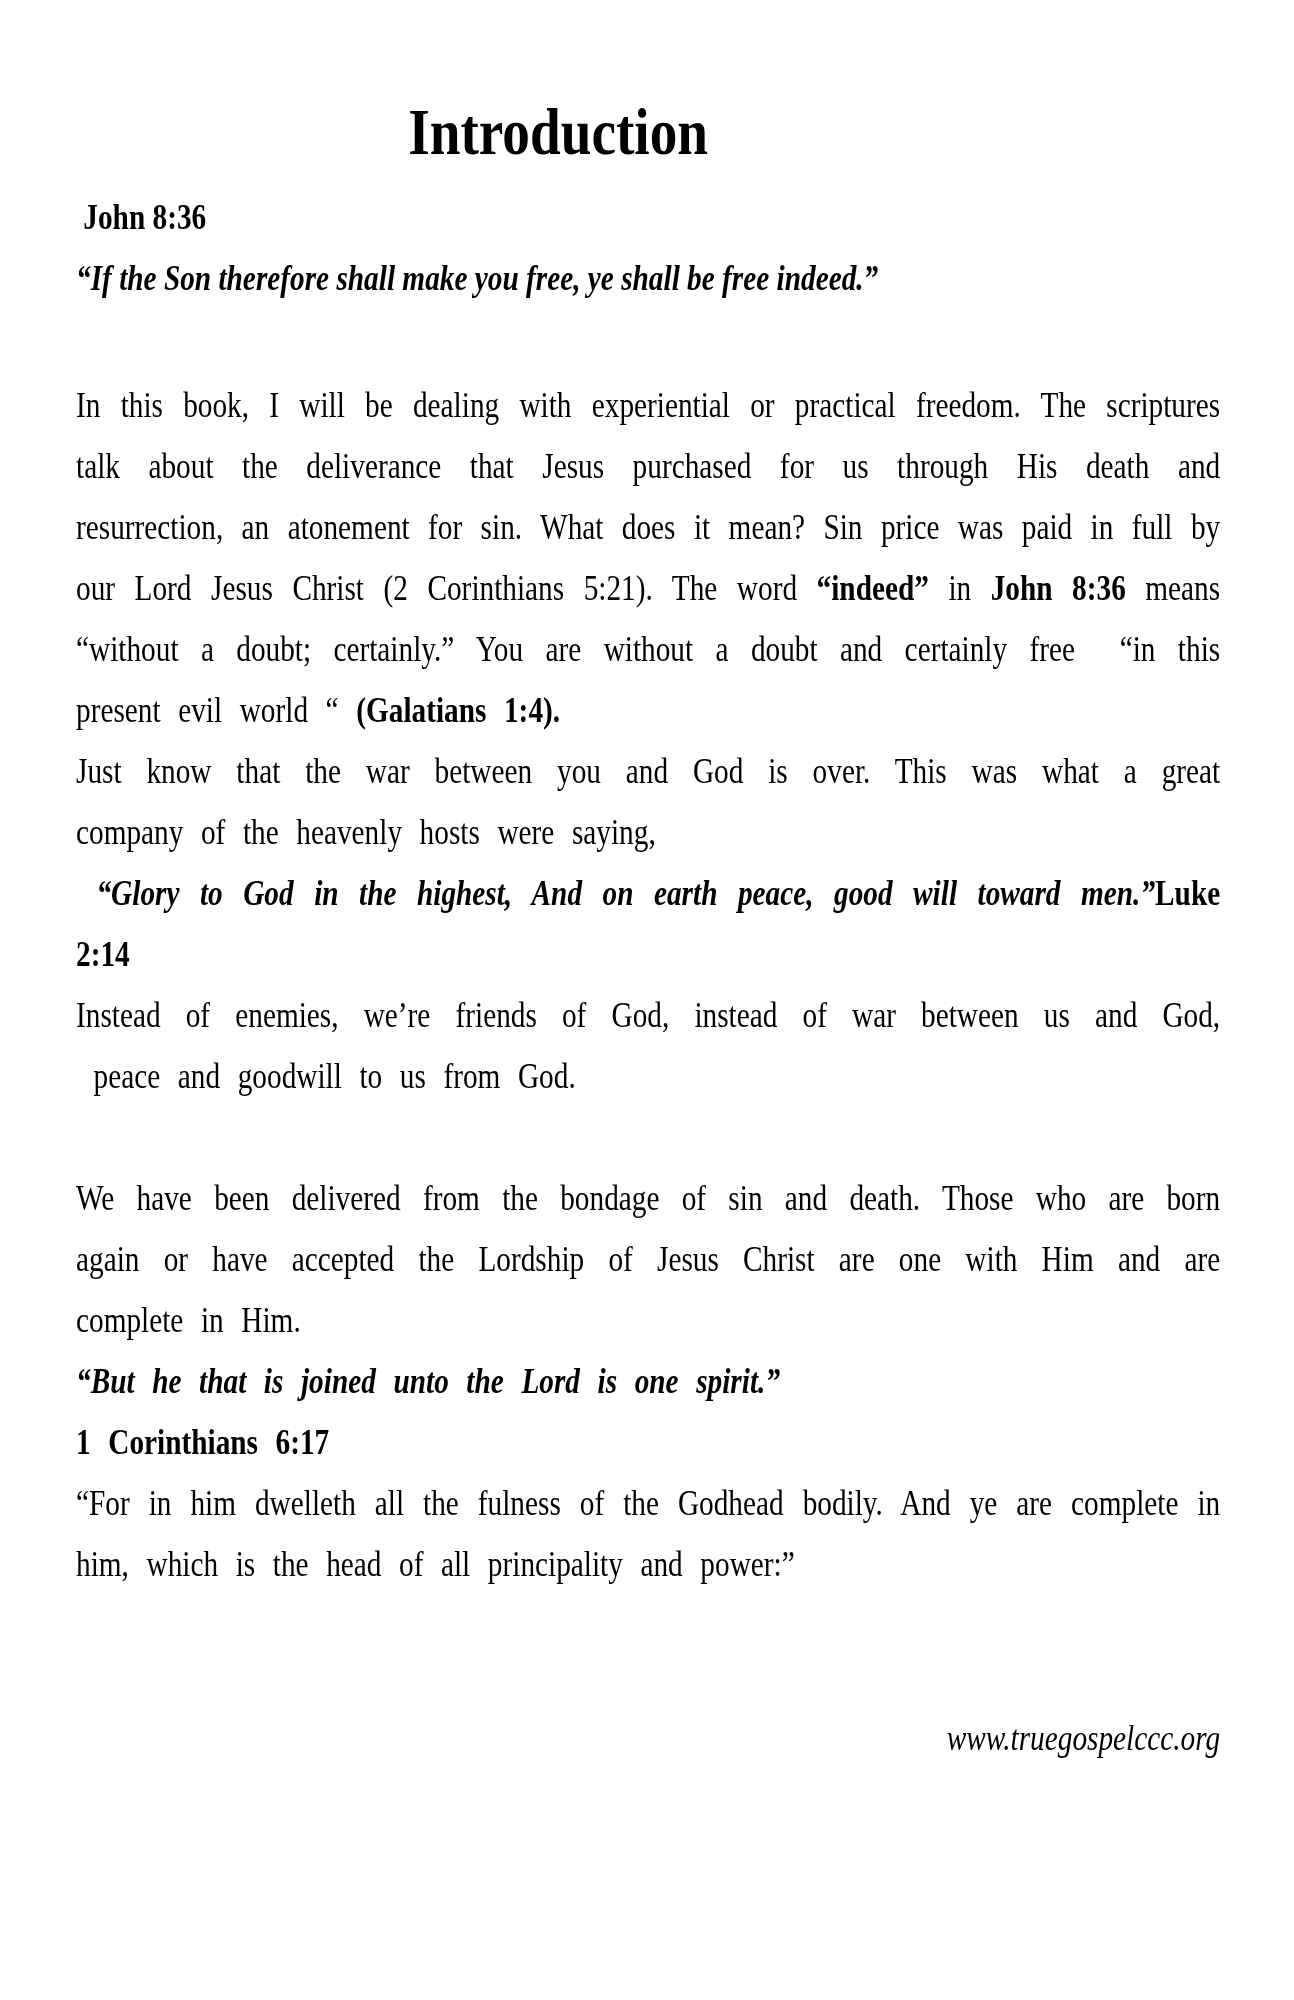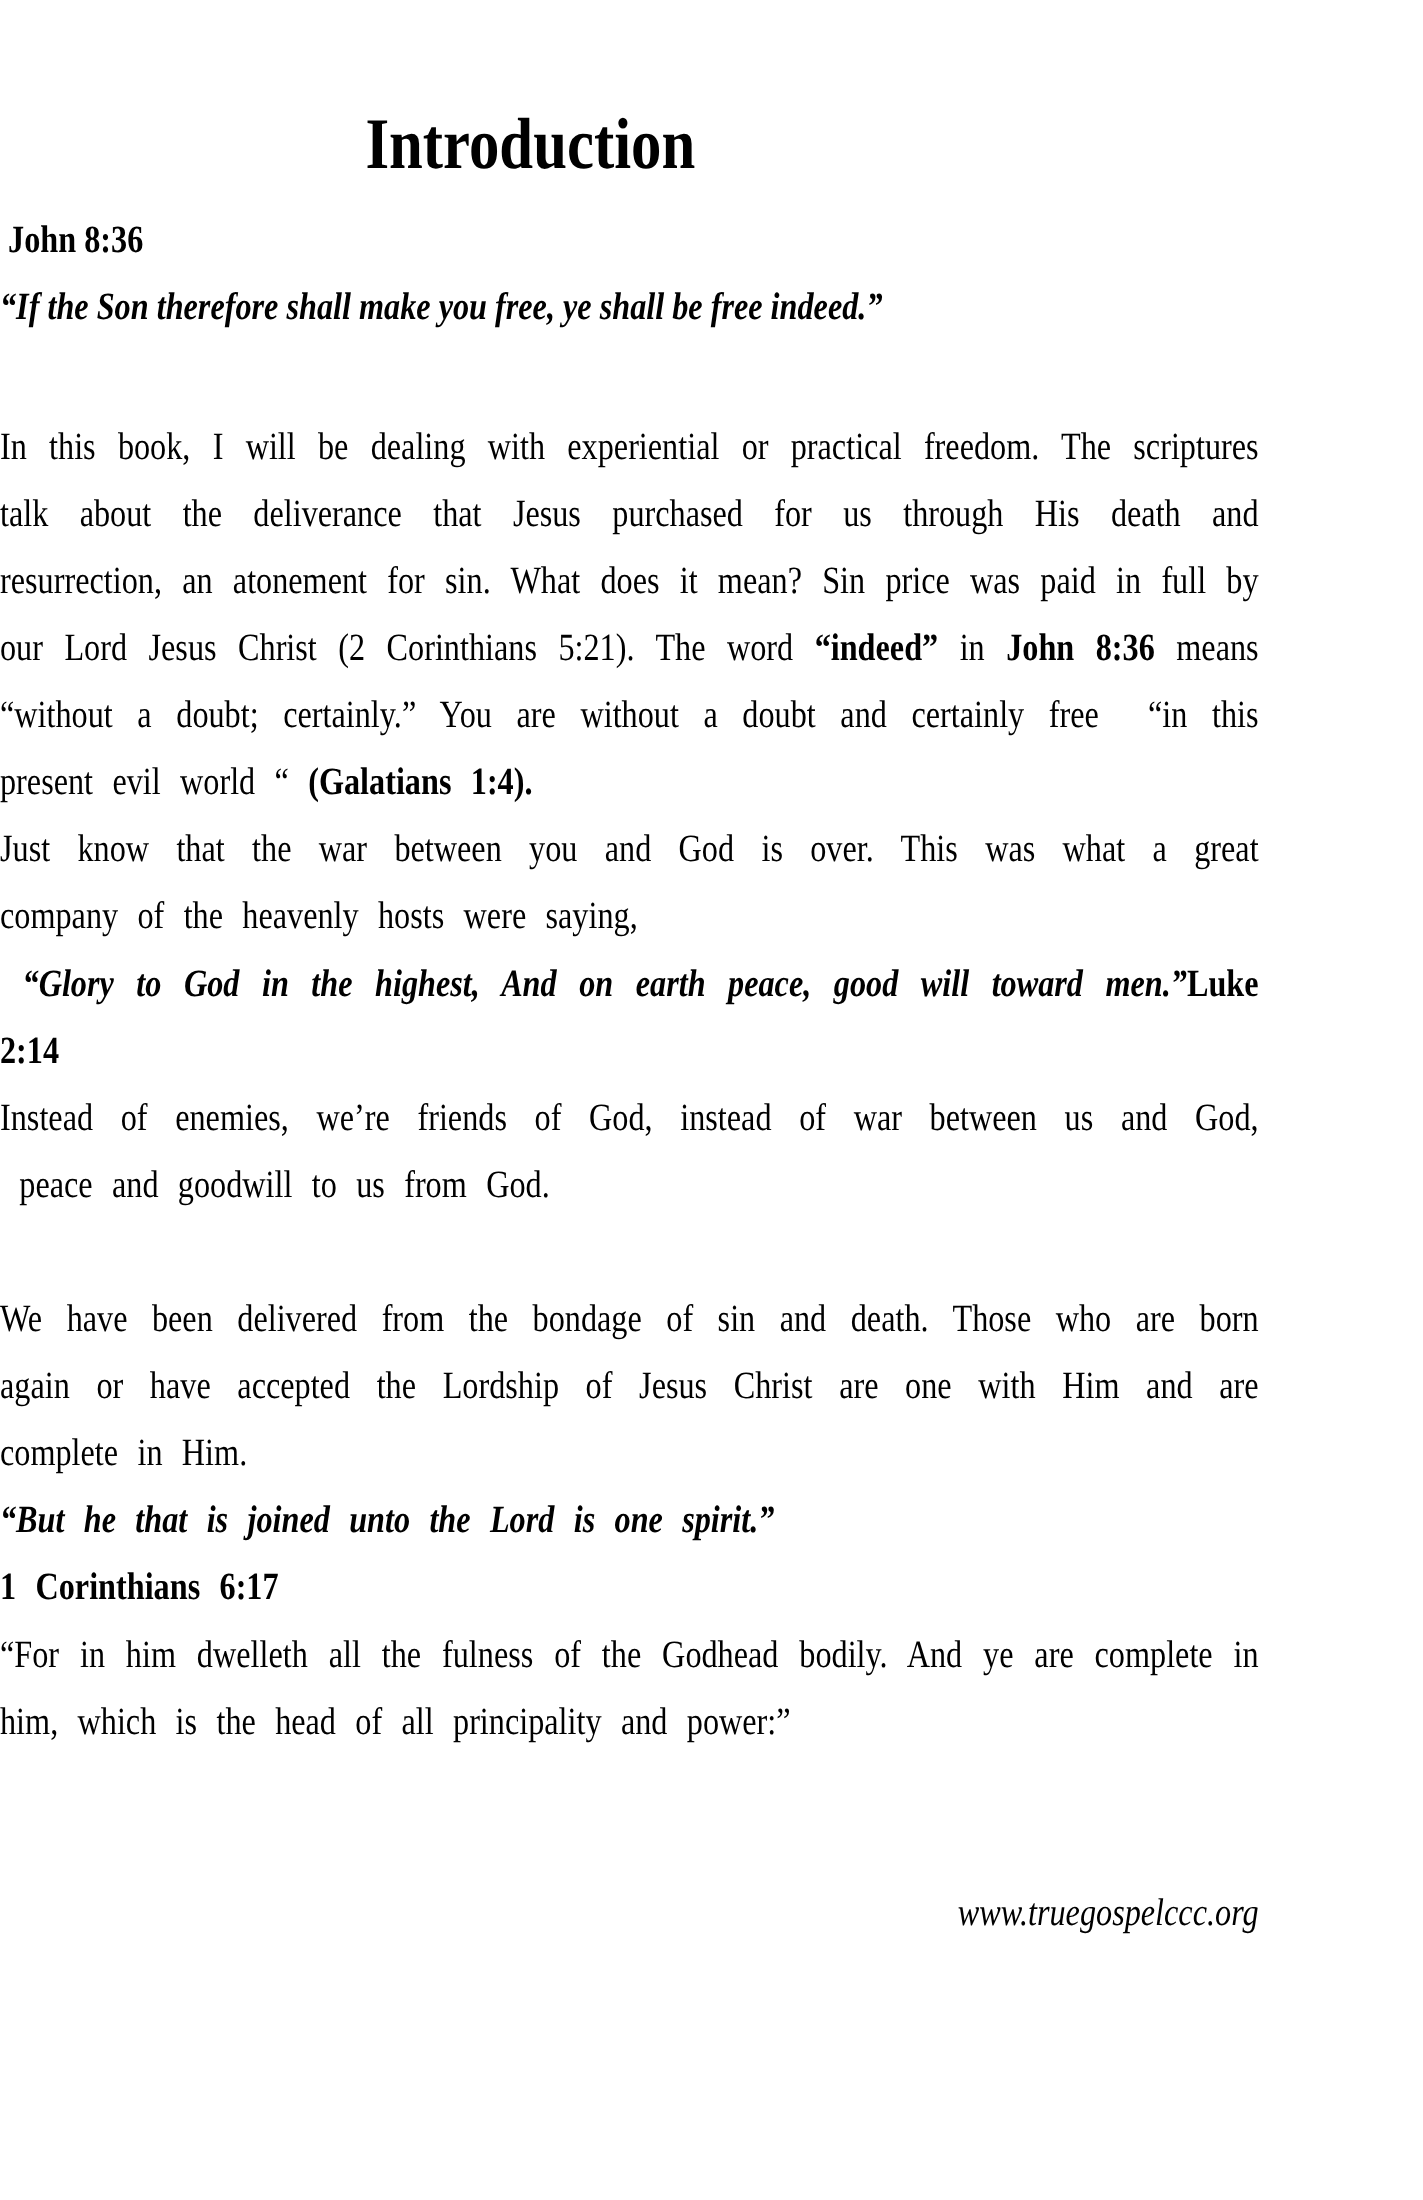--- a/index.html
+++ b/index.html
@@ -9,20 +9,21 @@
   }
   body {
     width: 1294px;
     height: 2000px;
     overflow: hidden;
     color: #000000;
     font-family: "Liberation Serif", "DejaVu Serif", serif;
   }
   
   .page {
+    padding-left: 76px;
     padding-top: 95px;
     box-sizing: border-box;
   }
   .squeeze {
     width: 1367px;
     transform: scaleX(0.837);
     transform-origin: 0 0;
   }
   .doc-title {
     font-size: 66px;

